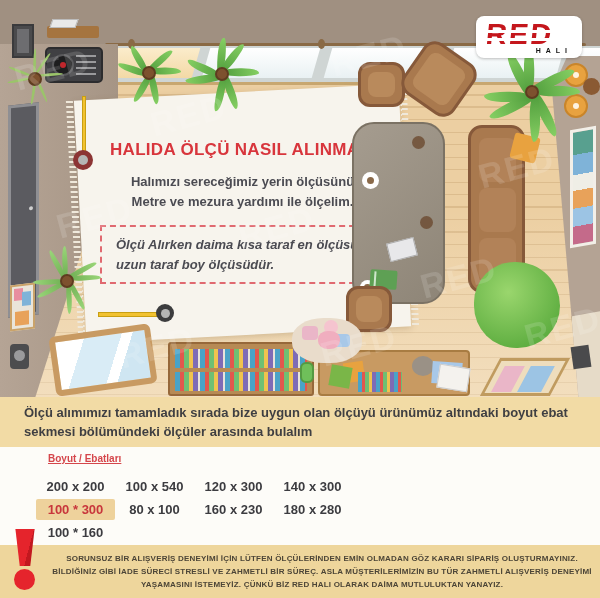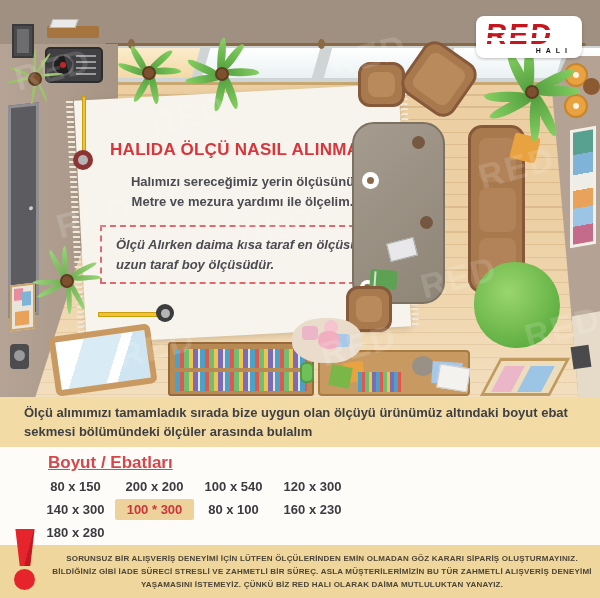--- a/index.html
+++ b/index.html
@@ -132,21 +132,21 @@
           color:#c4161c; transform:skewX(-6deg); }
   .logo-stripe { position:absolute; left:10px; width:70px; height:2.5px; background:#fff; z-index:2; }
   .logo-sub { position:absolute; right:10px; bottom:4px; font-size:7px; font-weight:bold; letter-spacing:5px; color:#141414; }
 
   
   .instruction-bar { position:absolute; top:397px; left:0; width:600px; height:50px; background:#f2dba5; display:flex; align-items:center; }
   .instruction-bar p { margin-left:24px; width:545px; font-size:13px; font-weight:bold; color:#3f3f42; line-height:1.5; }
 
   
   .sizes-section { position:absolute; top:447px; left:0; width:600px; height:98px; background:#fdfcf8; }
-  .sizes-heading { position:absolute; left:48px; top:6px; font-size:17px; font-weight:bold; color:#d5464b; text-decoration:underline; }
+  .sizes-heading { position:absolute; left:48px; top:6px; font-size:10px; font-weight:bold; color:#d5464b; text-decoration:underline; }
   .sizes-grid { position:absolute; left:36px; top:29px; display:grid; grid-template-columns:repeat(4,79px); row-gap:2px; }
   .cell { height:21px; line-height:21px; text-align:center; font-size:13px; font-weight:bold; color:#3c3c40; }
   .cell.hl { background:#eed29c; color:#c8363c; border-radius:2px; }
 
   
   .warning-bar { position:absolute; top:545px; left:0; width:600px; height:53px; background:#eed69c; }
   .warning-text { position:absolute; left:52px; right:8px; top:8px; font-size:8px; font-weight:bold;
           color:#4c4537; text-align:center; line-height:1.6; letter-spacing:.2px; }
   .excl { position:absolute; left:13px; top:529px; width:30px; height:64px; z-index:8; }
   .excl-bar { width:24px; height:37px; background:linear-gradient(105deg,#e5242c 62%,#c2181f 62%);
@@ -335,29 +335,29 @@
     </div>
   </div>
 
   <div class="instruction-bar">
     <p>Ölçü alımımızı tamamladık sırada bize uygun olan ölçüyü ürünümüz altındaki boyut ebat sekmesi bölümündeki ölçüler arasında bulalım</p>
   </div>
 
   <div class="sizes-section">
     <div class="sizes-heading">Boyut / Ebatları</div>
     <div class="sizes-grid">
-      <div class="cell">80 x 150</div>
       <div class="cell">200 x 200</div>
       <div class="cell">100 x 540</div>
       <div class="cell">120 x 300</div>
       <div class="cell">140 x 300</div>
       <div class="cell hl">100 * 300</div>
       <div class="cell">80 x 100</div>
       <div class="cell">160 x 230</div>
       <div class="cell">180 x 280</div>
+      <div class="cell">100 * 160</div>
     </div>
 
   </div>
 
   <div class="warning-bar">
     <div class="warning-text">SORUNSUZ BİR ALIŞVERİŞ DENEYİMİ İÇİN LÜTFEN ÖLÇÜLERİNDEN EMİN OLMADAN GÖZ KARARI SİPARİŞ OLUŞTURMAYINIZ. BİLDİĞİNİZ GİBİ İADE SÜRECİ STRESLİ VE ZAHMETLİ BİR SÜREÇ. ASLA MÜŞTERİLERİMİZİN BU TÜR ZAHMETLİ ALIŞVERİŞ DENEYİMİ YAŞAMASINI İSTEMEYİZ. ÇÜNKÜ BİZ RED HALI OLARAK DAİMA MUTLULUKTAN YANAYIZ.</div>
   </div>
   <div class="excl">
     <div class="excl-bar"></div>
     <div class="excl-dot"></div>

